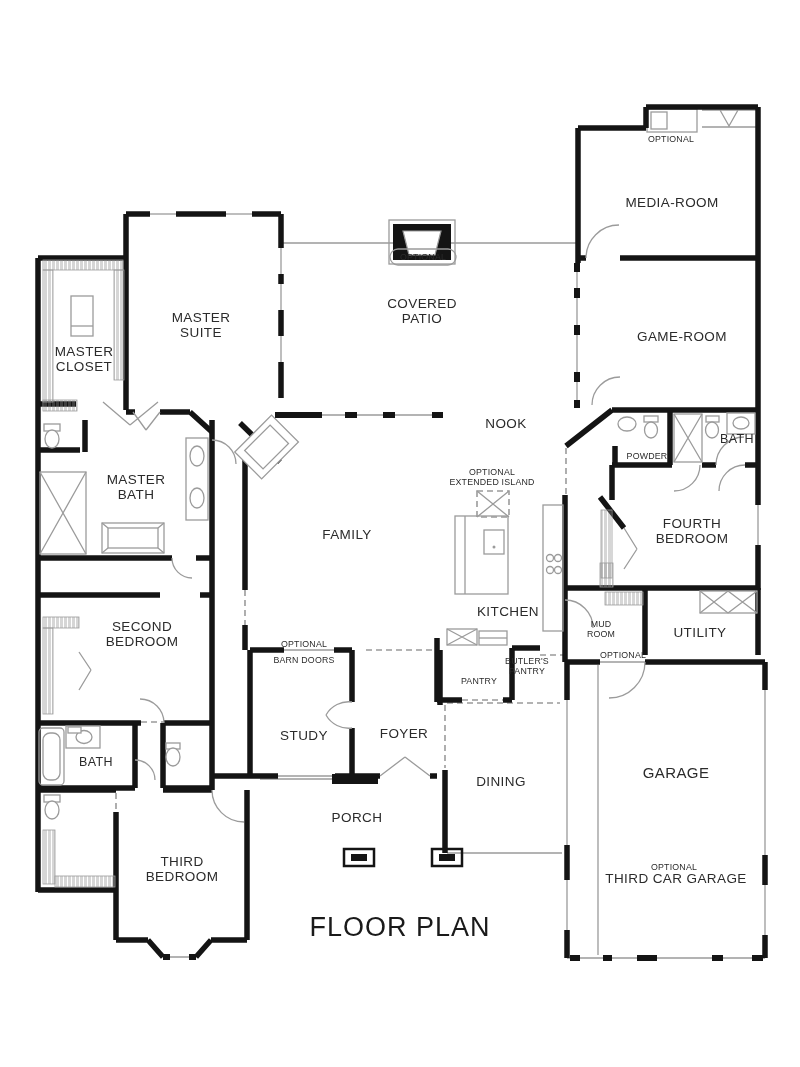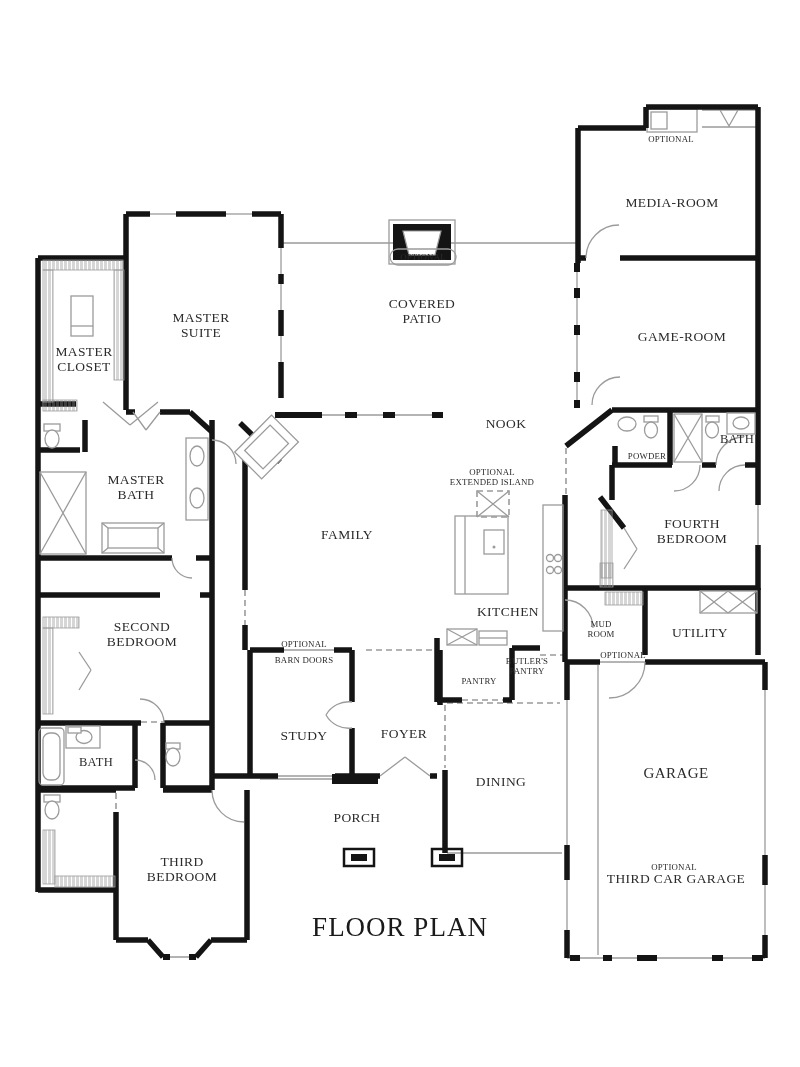--- a/index.html
+++ b/index.html
@@ -1,17 +1,17 @@
 <!DOCTYPE html>
 <html><head>
 <meta charset="utf-8">
 <style>
   html,body{margin:0;padding:0;background:#fff;}
   body{width:800px;height:1067px;font-family:"Liberation Sans",sans-serif;}
-  #plan{position:relative;width:800px;height:1067px;background:#fff;font-family:Liberation Serif, serif;}
+  #plan{position:relative;width:800px;height:1067px;background:#fff;}
   svg{display:block}
   text{fill:#2b2b2b;letter-spacing:.4px}
   .room{font-size:13.5px}
   .room-lg{font-size:15px}
   .room-sm{font-size:12.5px}
   .tiny{font-size:8.8px;letter-spacing:.2px}
   .title{font-size:27px;letter-spacing:1px;fill:#1a1a1a}
   .wall{stroke:#141414;stroke-width:5.5;fill:none;stroke-linecap:butt}
   .thin{stroke:#9b9b9b;stroke-width:1.3;fill:none}
   .thinf{stroke:#9b9b9b;stroke-width:1.3;fill:#fff}

